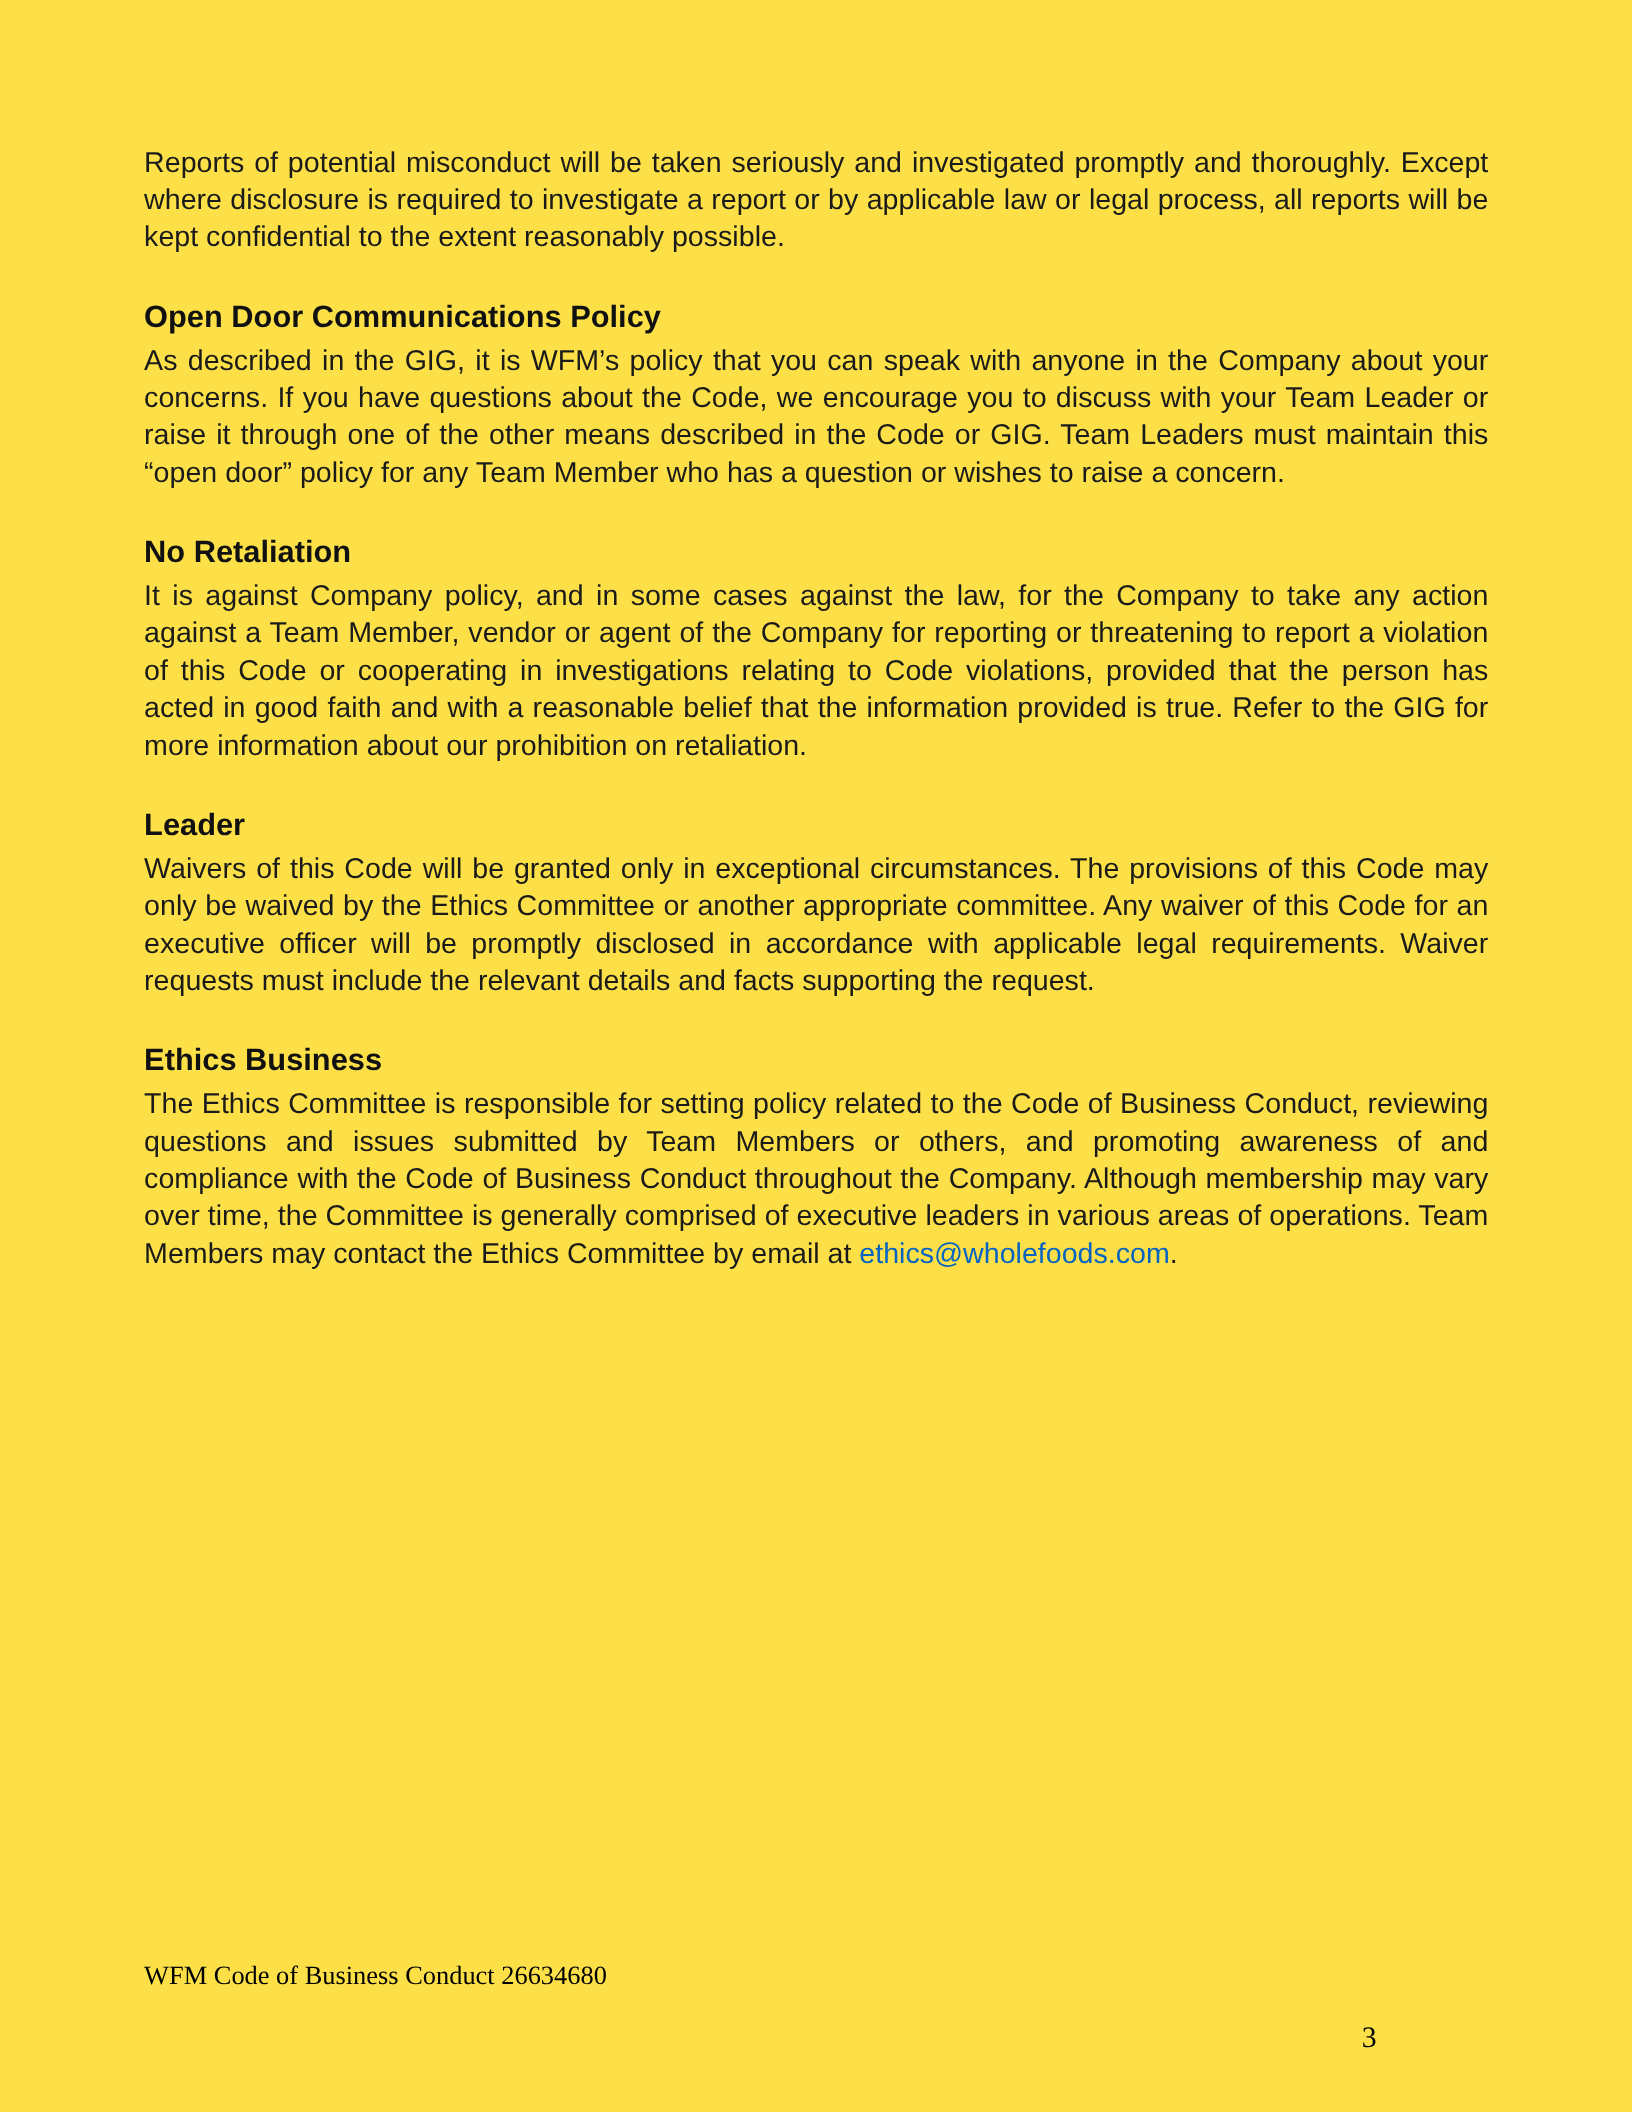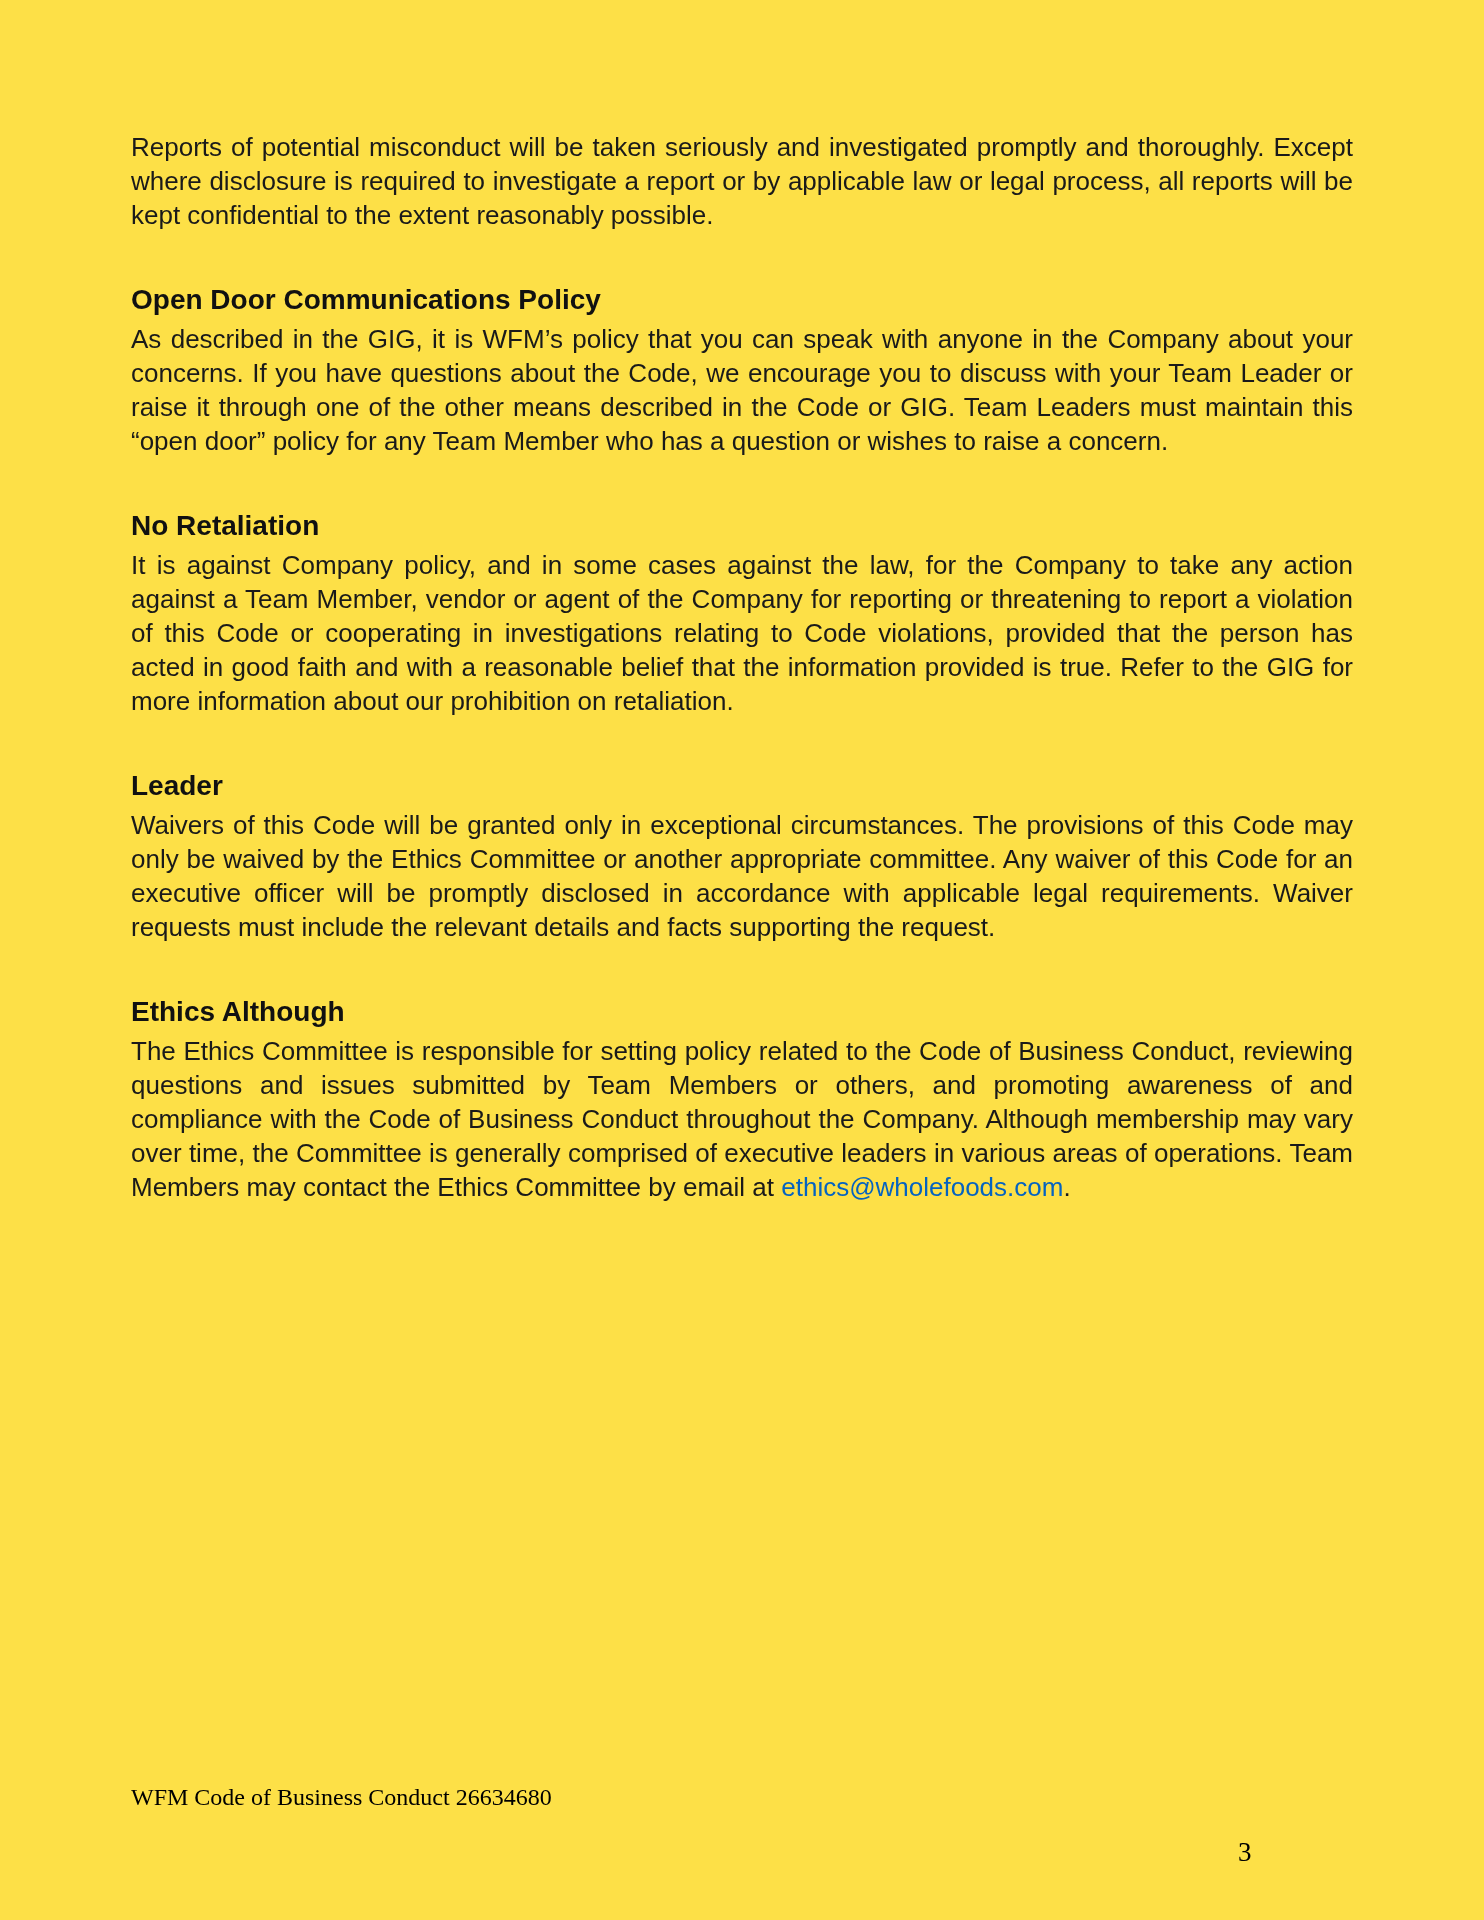--- a/index.html
+++ b/index.html
@@ -28,21 +28,21 @@
       text-align: justify;
       color: #1a1a1a;
       margin: 0;
     }
     .section-heading {
       font-family: "Liberation Sans", sans-serif;
       font-size: 28px;
       line-height: 36px;
       font-weight: 700;
       color: #111111;
-      margin: 50px 0 4px 0;
+      margin: 38px 0 4px 0;
       text-align: left;
     }
     .email-link {
       color: #0563C1;
       text-decoration: none;
       cursor: pointer;
     }
     .footer-doc {
       position: absolute;
       left: 131px;
@@ -79,21 +79,21 @@
       <h2 class="section-heading">No Retaliation</h2>
       <p class="body-para">It is against Company policy, and in some cases against the law, for the Company to take any action against a Team Member, vendor or agent of the Company for reporting or threatening to report a violation of this Code or cooperating in investigations relating to Code violations, provided that the person has acted in good faith and with a reasonable belief that the information provided is true.  Refer to the GIG for more information about our prohibition on retaliation.</p>
     </section>
 
     <section>
       <h2 class="section-heading">Leader</h2>
       <p class="body-para">Waivers of this Code will be granted only in exceptional circumstances. The provisions of this Code may only be waived by the Ethics Committee or another appropriate committee. Any waiver of this Code for an executive officer will be promptly disclosed in accordance with applicable legal requirements.  Waiver requests must include the relevant details and facts supporting the request.</p>
     </section>
 
     <section>
-      <h2 class="section-heading">Ethics Although</h2>
+      <h2 class="section-heading">Ethics Business</h2>
       <p class="body-para"><span>The Ethics Committee is responsible for setting policy related to the Code of Business Conduct, reviewing questions and issues submitted by Team Members or others, and promoting awareness of and compliance with the Code of Business Conduct throughout the Company. Although membership may vary over time, the Committee is generally comprised of executive leaders in various areas of operations. Team Members may contact the Ethics Committee by email at </span><a class="email-link">ethics@wholefoods.com</a><span>.</span></p>
     </section>
 
   </div>
 
   <div class="footer-doc">WFM Code of Business Conduct 26634680</div>
 
   <div class="footer-page">3</div>
 </div>
 

